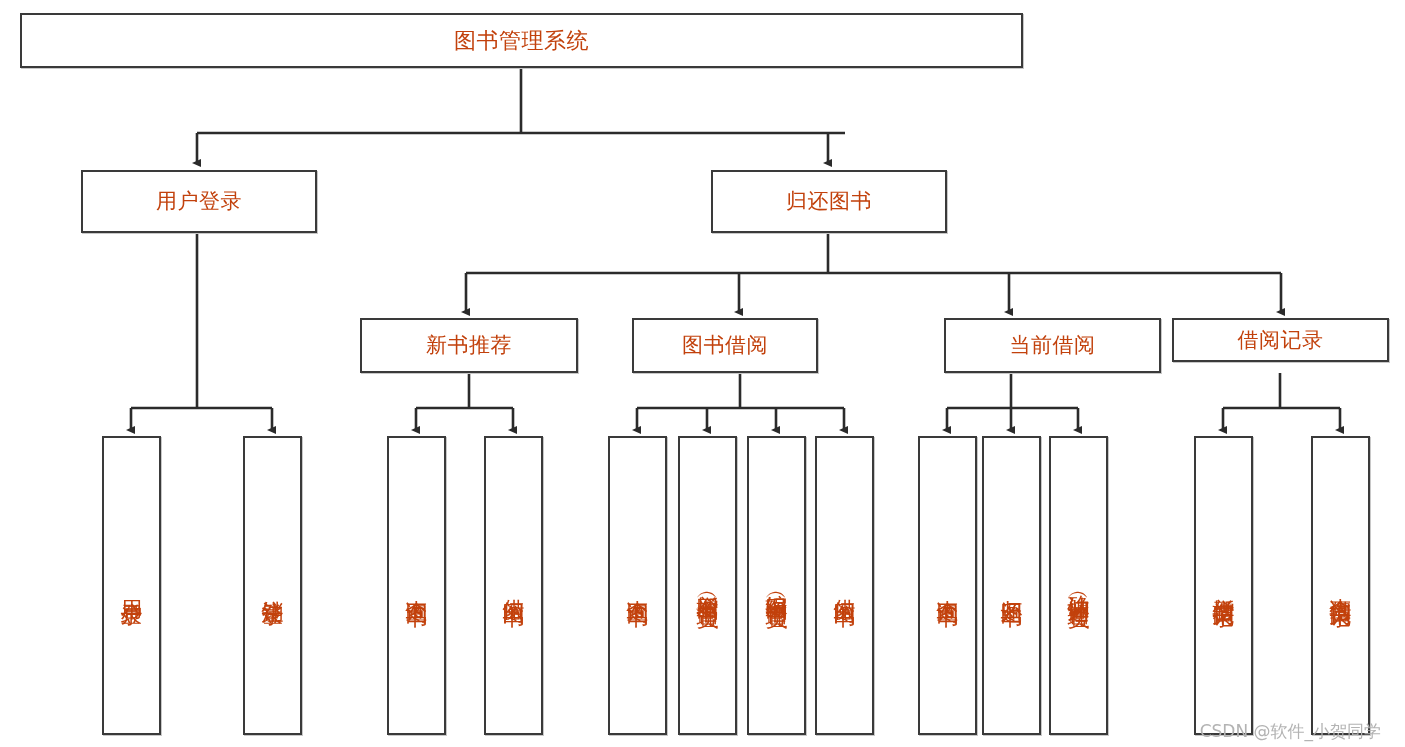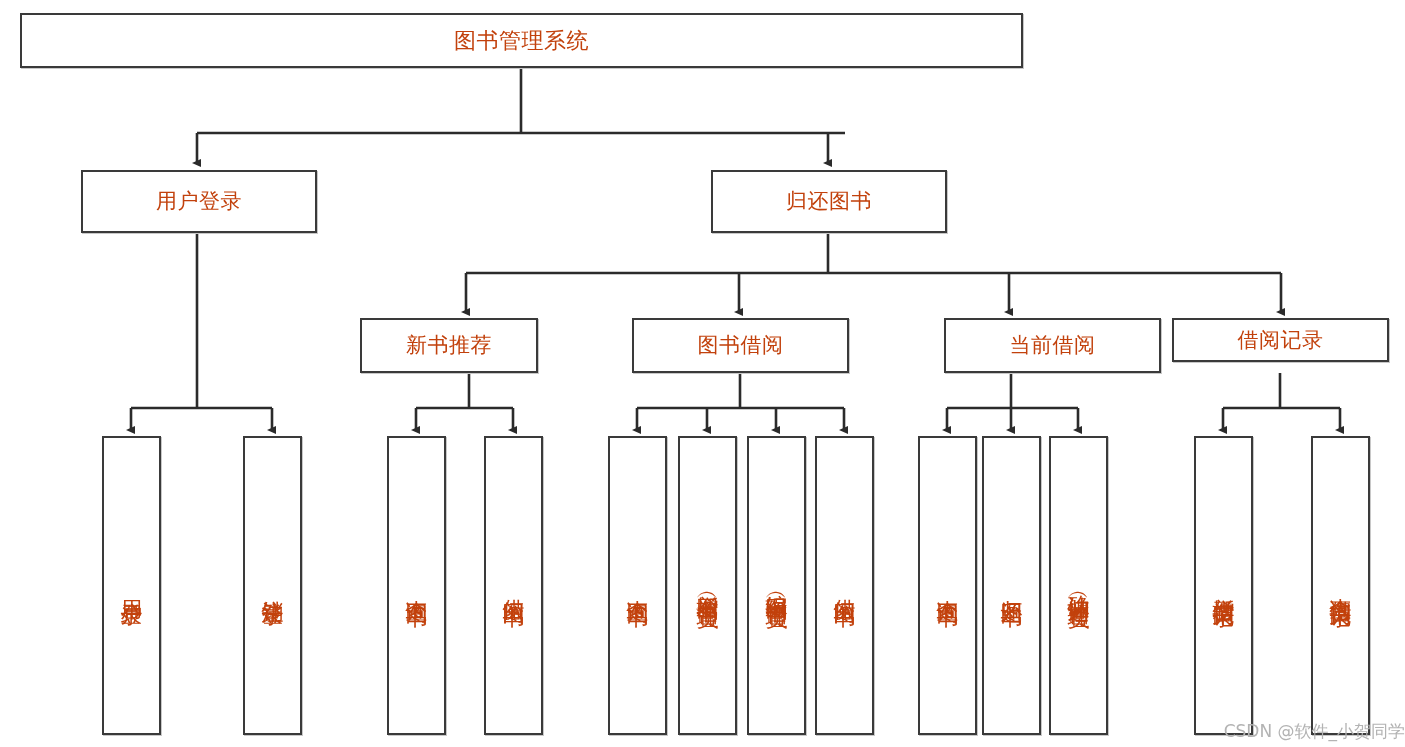--- a/index.html
+++ b/index.html
@@ -50,21 +50,21 @@
   .node.v .lbl {
     writing-mode: vertical-rl;
     text-orientation: upright;
     font-size: 22px;
     line-height: 1.08;
     letter-spacing: 2px;
     white-space: nowrap;
   }
   .watermark {
     position: absolute;
-    right: 0;
+    right: 24px;
     bottom: 4px;
     font-size: 17px;
     color: #b3b3b3;
     white-space: nowrap;
     z-index: 3;
     font-family: "DejaVu Sans", "Liberation Sans", sans-serif;
   }
 </style>
 </head>
 <body>
@@ -125,24 +125,24 @@
     <span class="lbl">图书管理系统</span>
   </div>
 
   <div class="node h" style="left:81px; top:170px; width:236px; height:63px;">
     <span class="lbl">用户登录</span>
   </div>
   <div class="node h" style="left:711px; top:170px; width:236px; height:63px;">
     <span class="lbl">归还图书</span>
   </div>
 
-  <div class="node h" style="left:360px; top:318px; width:178px; height:55px;">
+  <div class="node h" style="left:360px; top:318px; width:218px; height:55px;">
     <span class="lbl">新书推荐</span>
   </div>
-  <div class="node h" style="left:632px; top:318px; width:217px; height:55px;">
+  <div class="node h" style="left:632px; top:318px; width:186px; height:55px;">
     <span class="lbl">图书借阅</span>
   </div>
   <div class="node h" style="left:903px; top:318px; width:217px; height:55px;margin-left:41px;">
     <span class="lbl">当前借阅</span>
   </div>
   <div class="node h" style="left:1172px; top:318px; width:217px; height:44px;">
     <span class="lbl">借阅记录</span>
   </div>
 
   <div class="node v" style="left:102px; top:436px; width:59px; height:299px;">

